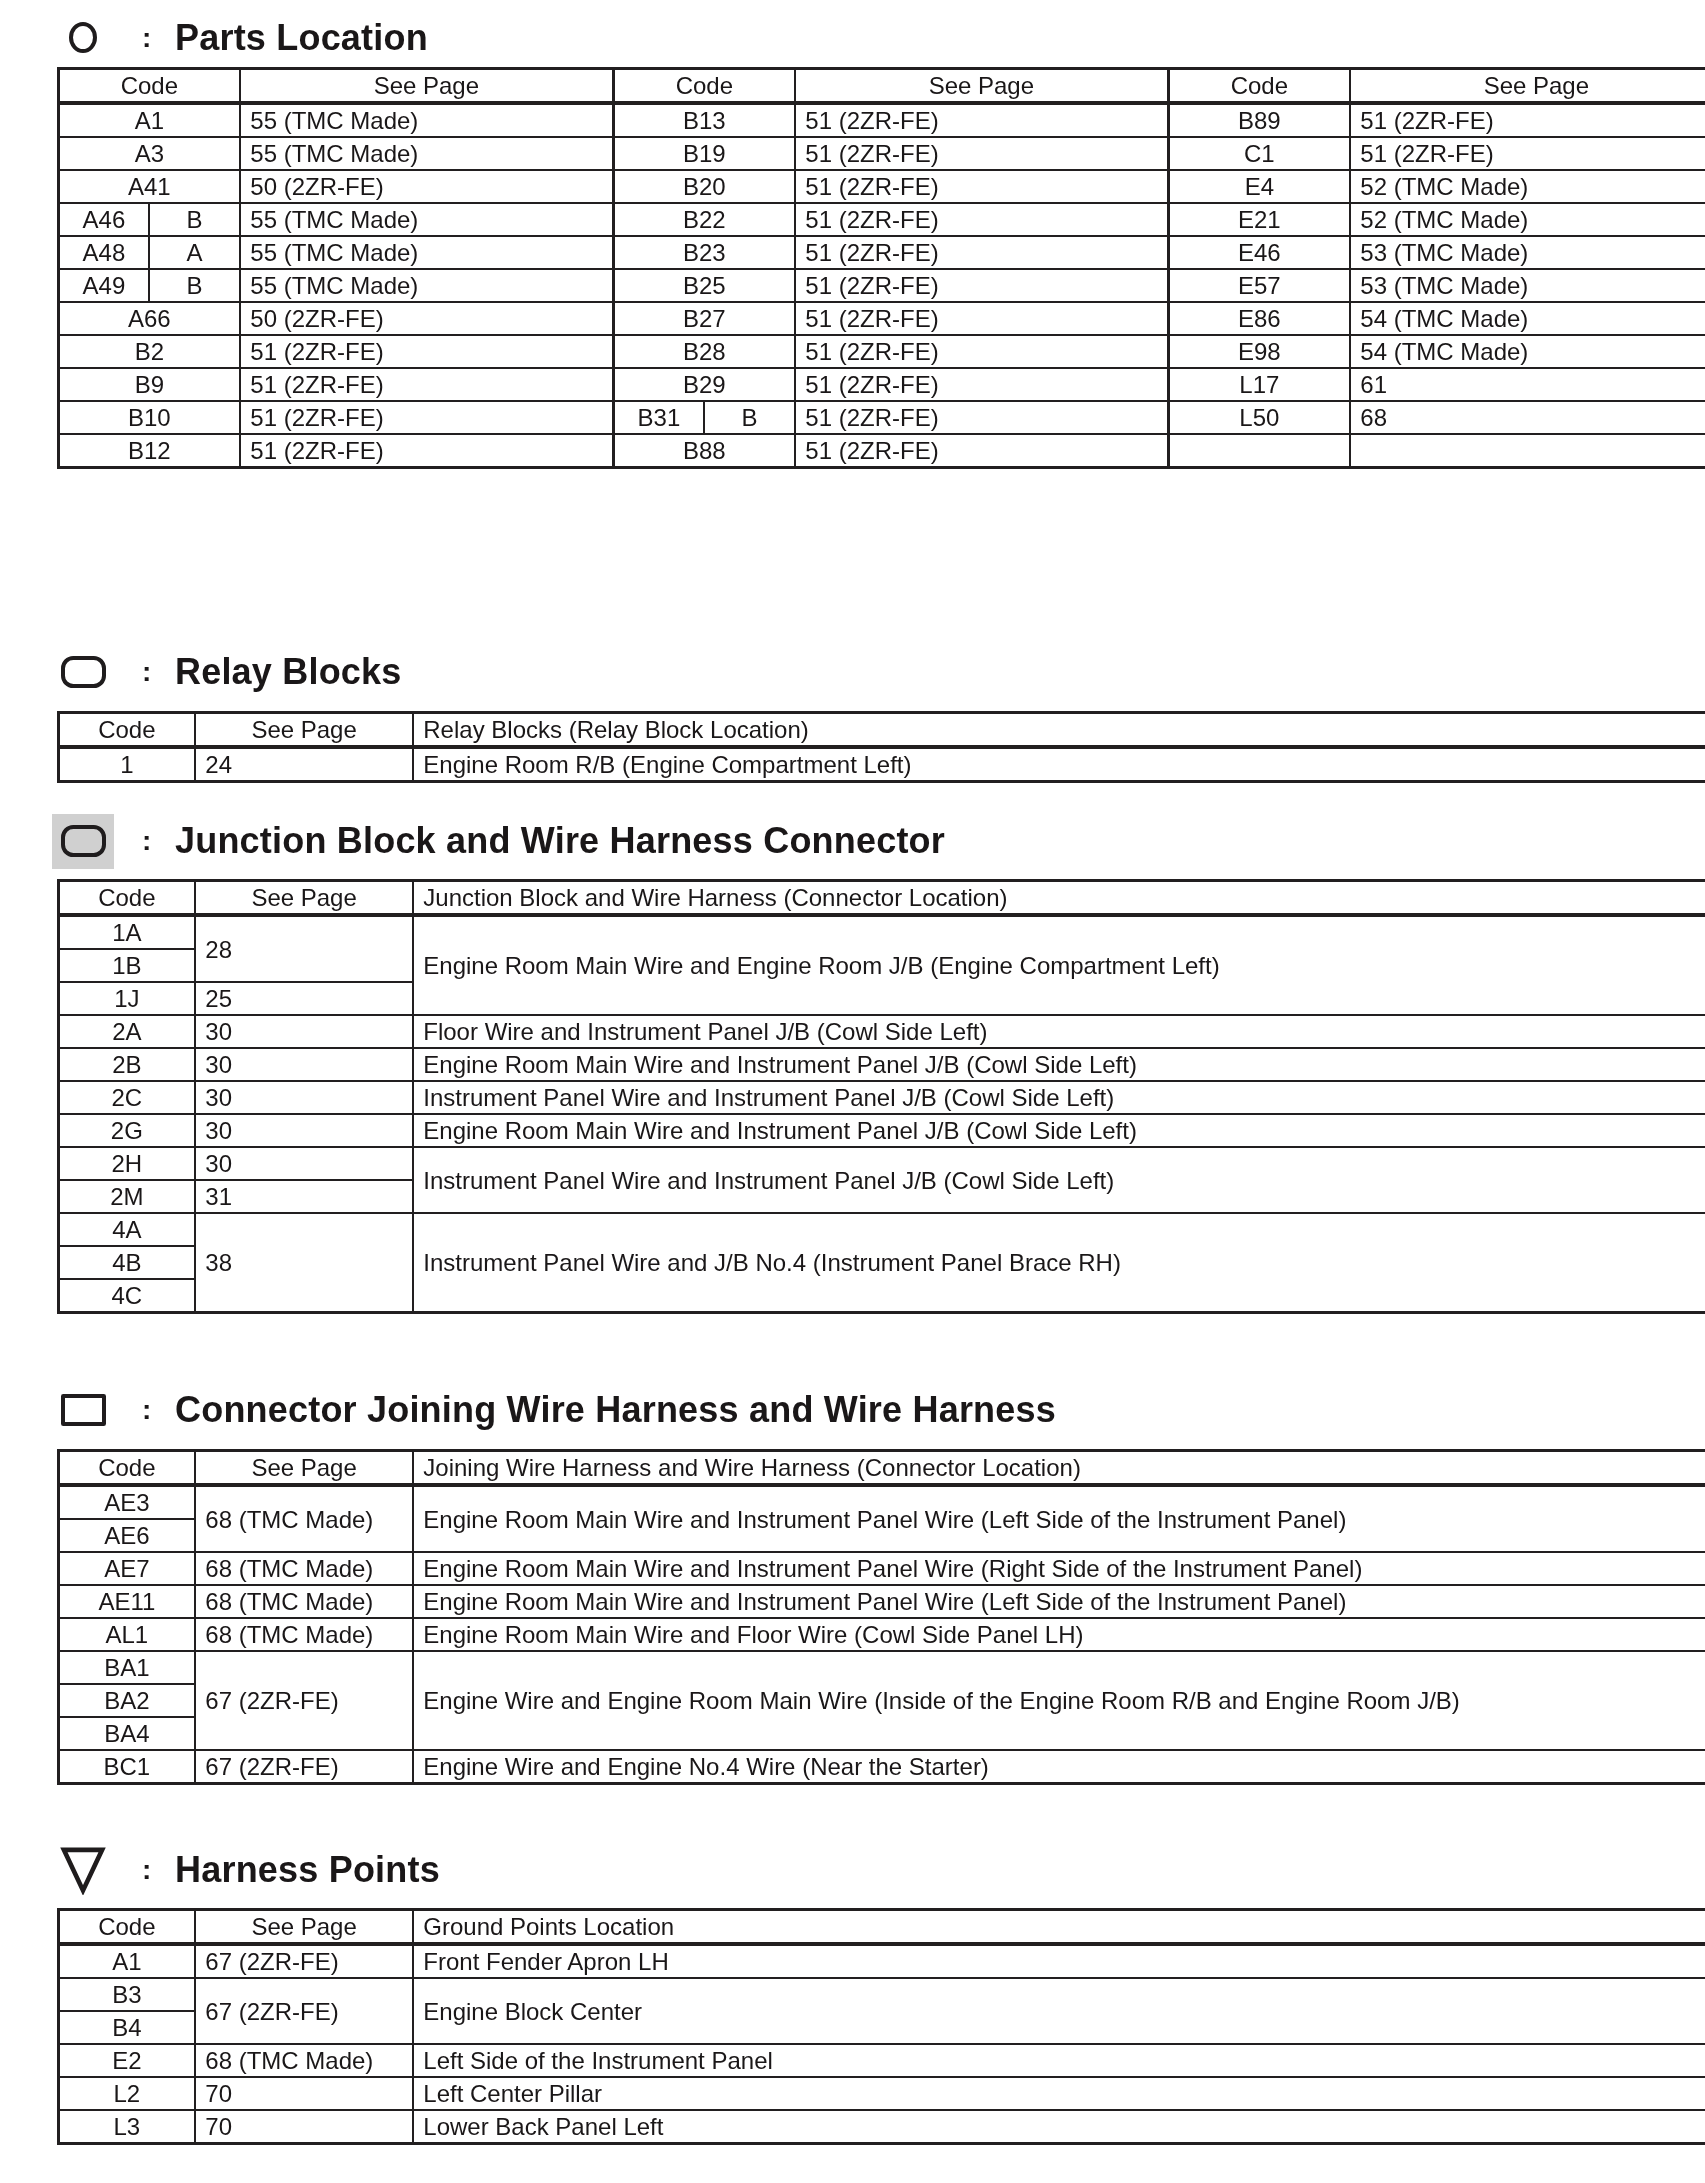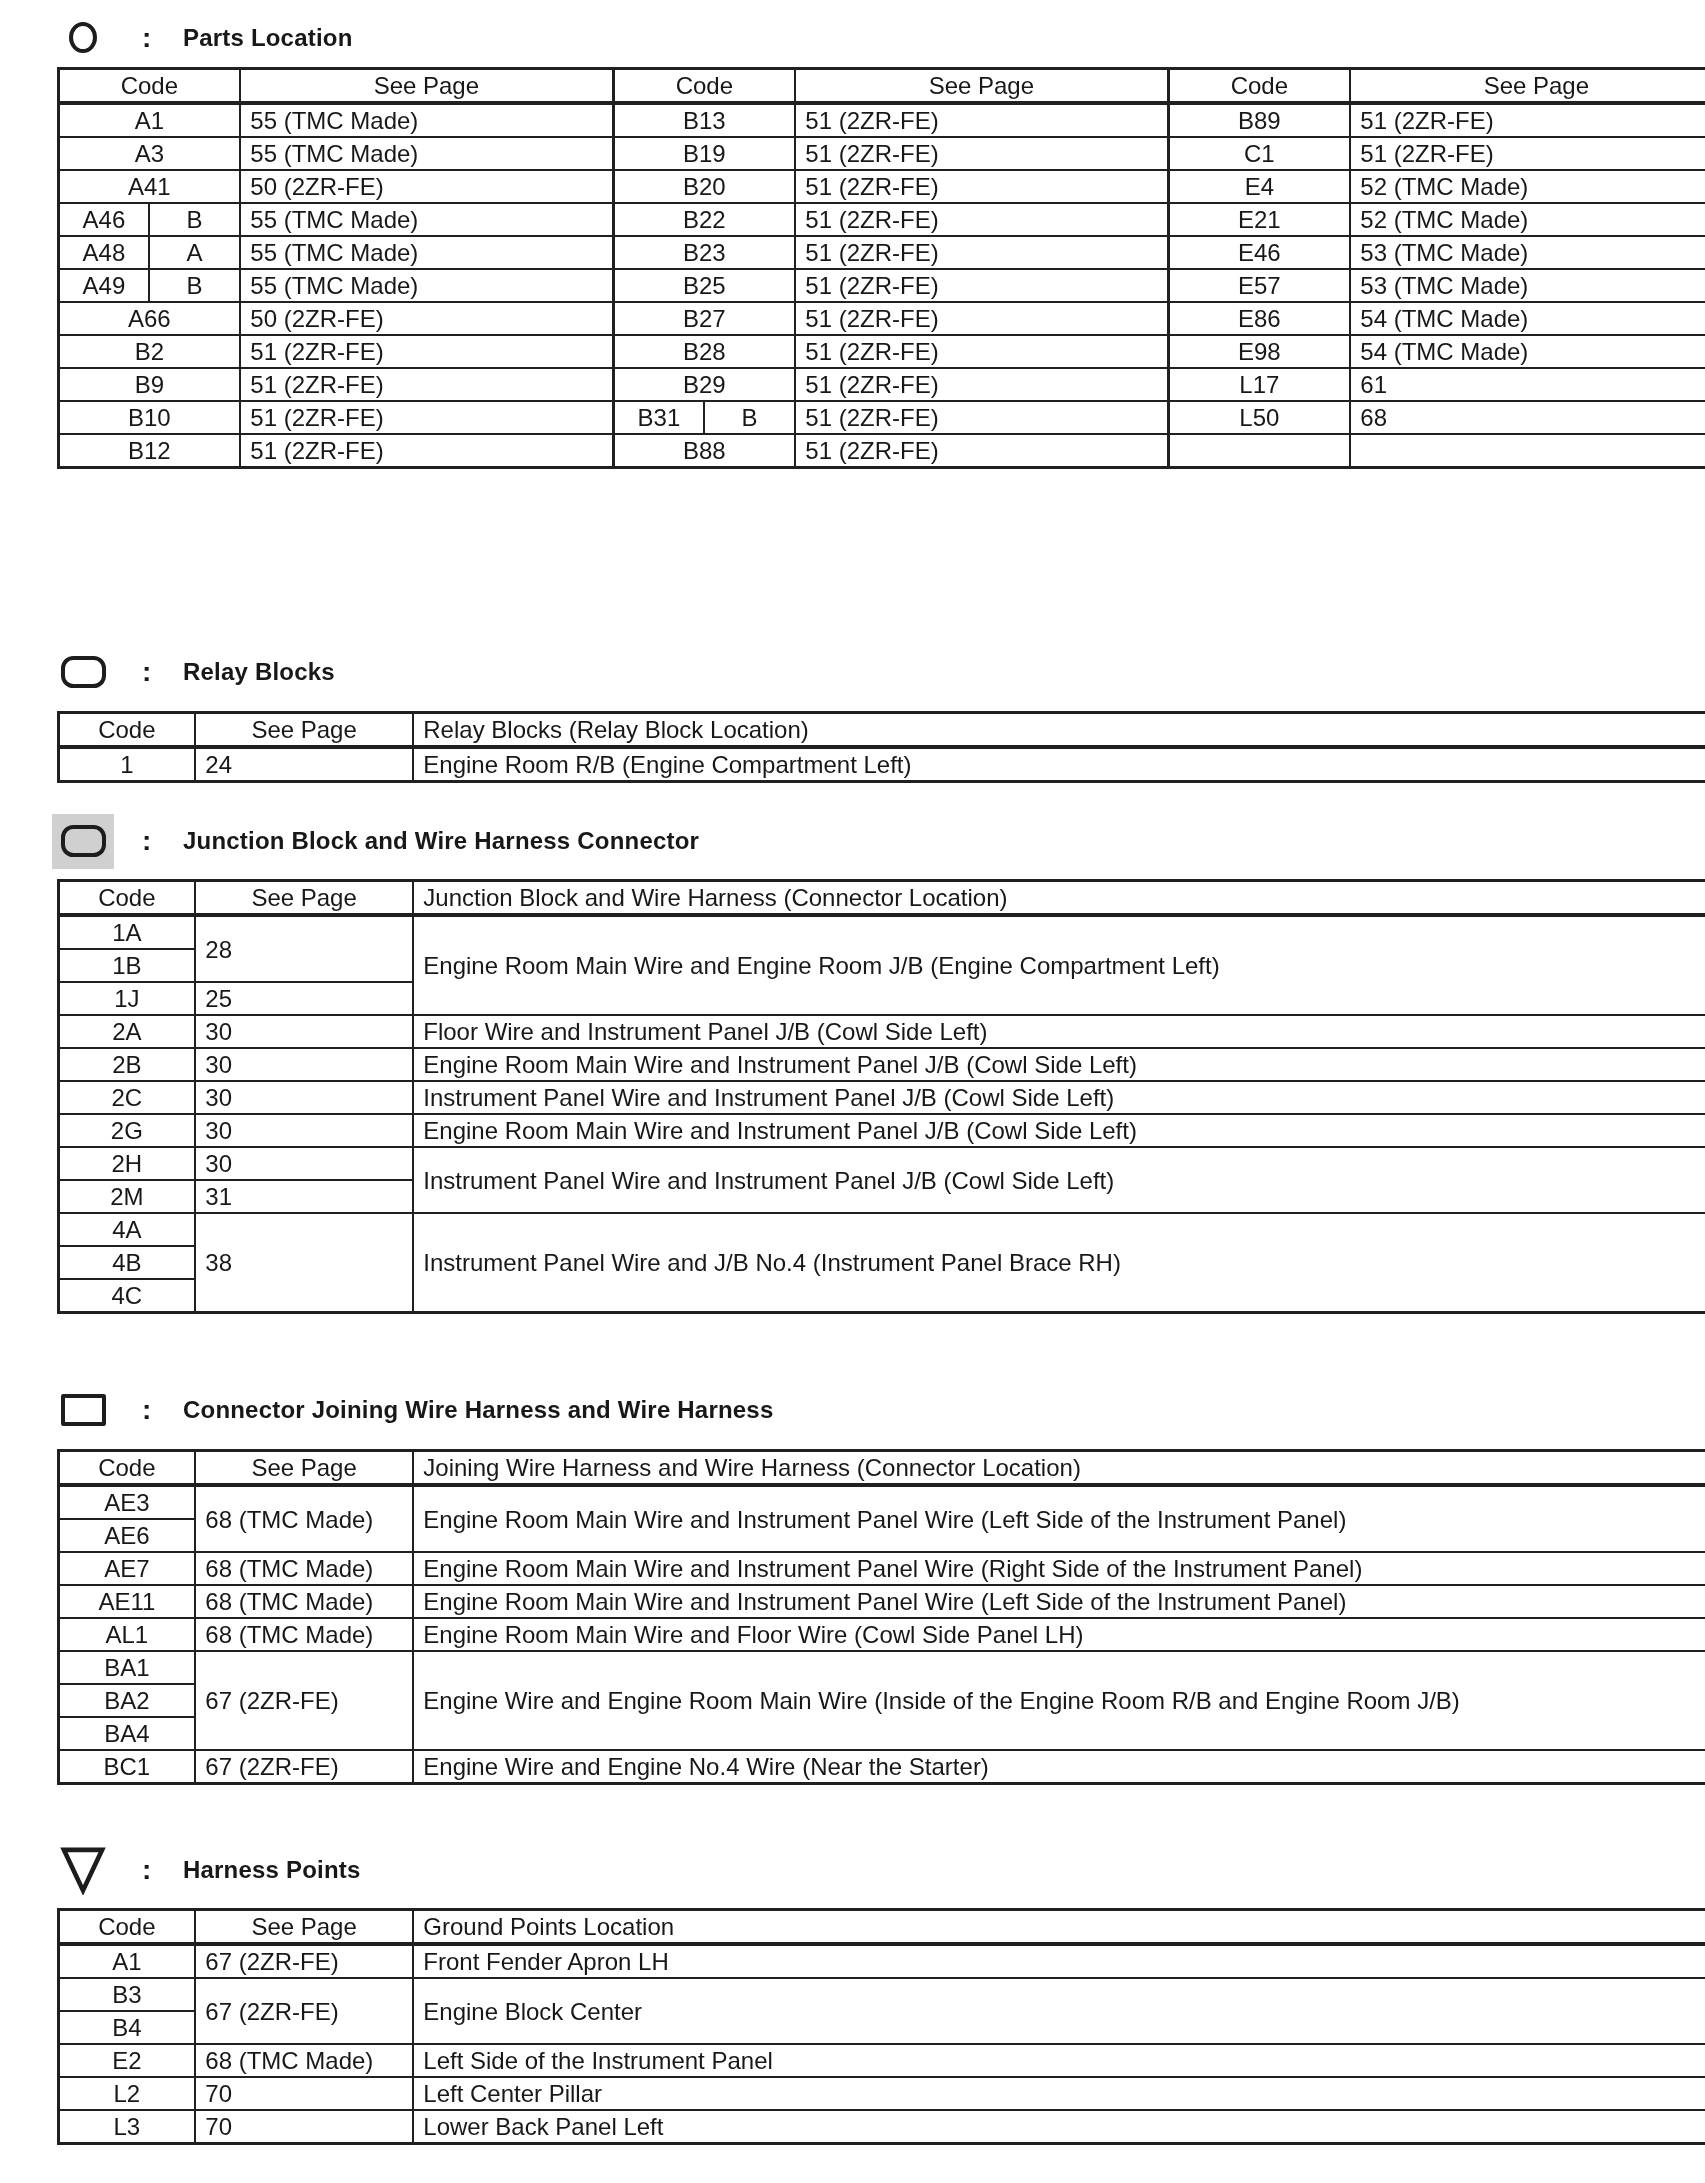--- a/index.html
+++ b/index.html
@@ -5,21 +5,21 @@
   html, body { margin: 0; padding: 0; background: #ffffff; }
   body {
     width: 1705px; height: 2183px; position: relative; overflow: hidden;
     font-family: "Liberation Sans", sans-serif; color: #1a1718;
   }
   .section-title {
     position: absolute; left: 0; height: 54px; display: flex; align-items: center;
   }
   .section-title .icon-slot { position: absolute; left: 51px; width: 64px; height: 54px; display:flex; align-items:center; justify-content:center; }
   .section-title .colon { position: absolute; left: 142px; font-size: 28px; font-weight: bold; line-height: 54px; }
-  .section-title .title { position: absolute; left: 183px; font-size: 24px; font-weight: bold; line-height: 54px; white-space: nowrap; letter-spacing: 0.2px; }
+  .section-title .title { position: absolute; left: 175px; font-size: 36px; font-weight: bold; line-height: 54px; white-space: nowrap; letter-spacing: 0.2px; }
   .ico-circle { width: 28px; height: 31px; border: 4.6px solid #1f1c1d; border-radius: 50%; box-sizing: border-box; }
   .ico-rounded { width: 45px; height: 32px; border: 4.6px solid #1f1c1d; border-radius: 12.3px; box-sizing: border-box; }
   .ico-junction-bg { width: 62px; height: 55px; background: #d0d0d0; display:flex; align-items:center; justify-content:center; }
   .ico-rect { width: 45px; height: 32px; border: 4.6px solid #1f1c1d; border-radius: 2.3px; box-sizing: border-box; }
 
   table.grid {
     position: absolute; left: 24.6px; width: 1662px; border-collapse: collapse;
     border: 3.8px solid #221f20; table-layout: fixed;
     font-size: 24px;
     margin-left: 32px;

